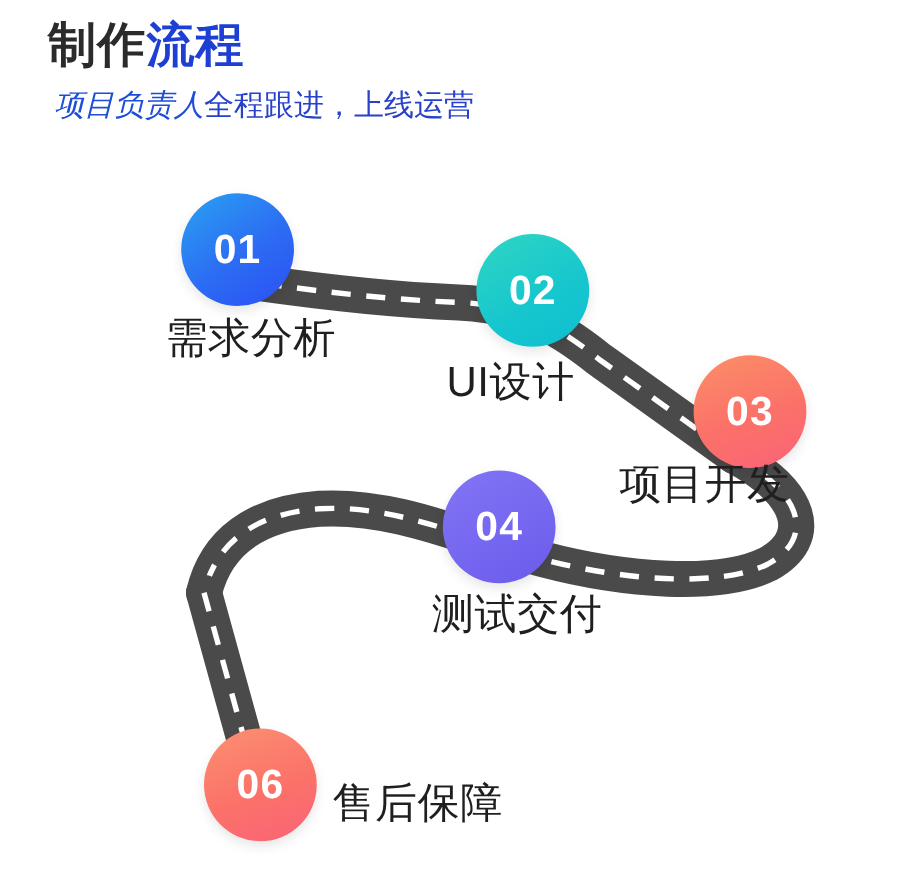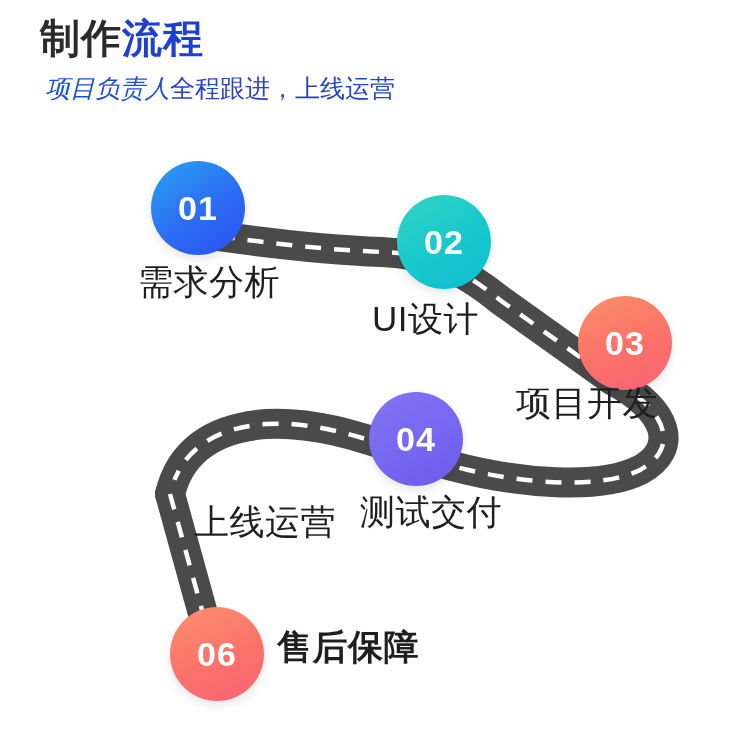--- a/index.html
+++ b/index.html
@@ -88,21 +88,21 @@
     color: #1f1f1f;
     line-height: 1;
     white-space: nowrap;
     letter-spacing: 0.5px;
   }
   .l01 { left: 138px; top: 264px; }
   .l02 { left: 372px; top: 301px; }
   .l03 { left: 516px; top: 389px; font-family: Liberation Mono, monospace; }
   .l04 { left: 360px; top: 494px; }
   .l05 { left: 194px; top: 504px; }
-  .l06 { left: 277px; top: 629px; font-weight: bold; }
+  .l06 { left: 277px; top: 652px; }
 </style>
 </head>
 <body>
 
 <div id="stage">
 
   <div class="header">
     <h1 class="title"><span class="t-dark">制作</span><span class="t-accent">流程</span></h1>
     <div class="subtitle"><span class="s-gray">项目负责人</span><span class="s-accent">全程跟进，上线运营</span></div>
   </div>
@@ -146,16 +146,15 @@
     <span class="num">04</span>
   </div>
   <div class="step s06">
     <span class="num">06</span>
   </div>
 
   <div class="step-label l01">需求分析</div>
   <div class="step-label l02">UI设计</div>
   <div class="step-label l03">项目开发</div>
   <div class="step-label l04">测试交付</div>
-  <div class="step-label l05">上线运营</div>
   <div class="step-label l06">售后保障</div>
 
 </div>
 
 </body></html>

